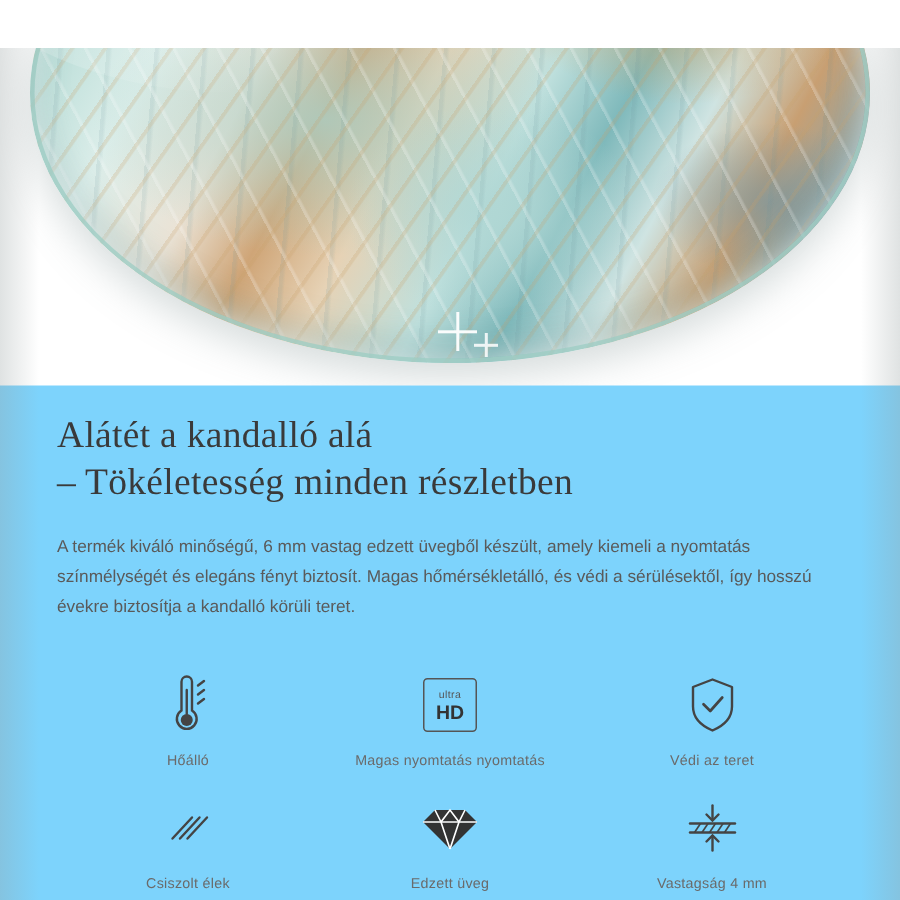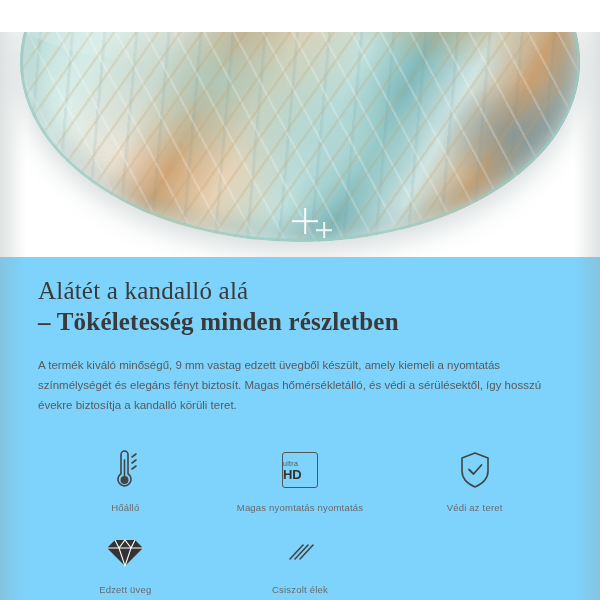--- a/index.html
+++ b/index.html
@@ -131,21 +131,21 @@
   }
   .headline {
     font-family: "Liberation Serif", serif;
     font-size: 25px;
     line-height: 31px;
     color: #3a3a3a;
     font-weight: 400;
     margin: 18px 0 0 0;
     letter-spacing: .2px;
   }
-  .headline .line2 { display: block; font-weight: bold; }
+  .headline .line2 { display: block; }
   .paragraph {
     margin: 18px 0 0 0;
     font-size: 11.5px;
     line-height: 20px;
     color: #5a5a5a;
     max-width: 515px;
   }
 
   
   .features {
@@ -173,20 +173,21 @@
     color: #6a6a6a;
     letter-spacing: .2px;
   }
   .hd-box {
     width: 34px;
     height: 34px;
     border: 1.6px solid #555;
     border-radius: 3px;
     display: flex;
     flex-direction: column;
+    align-items: center;
     justify-content: center;
     line-height: 1;
   }
   .hd-box .u { font-size: 7px; color: #555; letter-spacing: .3px; }
   .hd-box .hd { font-size: 13px; font-weight: bold; color: #333; margin-top: 1px; }
   svg { display: block; }
 </style>
 </head>
 <body>
 
@@ -201,21 +202,21 @@
     <div class="sparkle s1"></div>
     <div class="sparkle s2"></div>
   </div>
 
   <div class="content">
     <h1 class="headline">
       <span>Alátét a kandalló alá</span>
       <span class="line2">– Tökéletesség minden részletben</span>
     </h1>
 
-    <p class="paragraph">A termék kiváló minőségű, 9 mm vastag edzett üvegből készült, amely kiemeli a nyomtatás színmélységét és elegáns fényt biztosít. Magas hőmérsékletálló, és védi a sérülésektől, így hosszú évekre biztosítja a kandalló körüli teret.</p>
+    <p class="paragraph">A termék kiváló minőségű, 6 mm vastag edzett üvegből készült, amely kiemeli a nyomtatás színmélységét és elegáns fényt biztosít. Magas hőmérsékletálló, és védi a sérülésektől, így hosszú évekre biztosítja a kandalló körüli teret.</p>
 
     <div class="features">
 
       <div class="feature">
         <div class="feature-icon">
           <svg width="40" height="44" viewBox="0 0 40 44">
             <g fill="none" stroke="#444" stroke-width="1.6" stroke-linecap="round">
               <path d="M16 6.5a3.5 3.5 0 0 1 7 0v19.2a6.6 6.6 0 1 1-7 0z"></path>
               <line x1="19.5" y1="12" x2="19.5" y2="28"></line>
               <line x1="27" y1="9" x2="31" y2="6"></line>
@@ -243,45 +244,67 @@
           <svg width="40" height="44" viewBox="0 0 40 44">
             <path d="M20 5 L33 10 V23 C33 31 27 36 20 39 C13 36 7 31 7 23 V10 Z" fill="none" stroke="#444" stroke-width="1.6" stroke-linejoin="round"></path>
             <path d="M14 21.5 L18.5 26 L26.5 17" fill="none" stroke="#444" stroke-width="1.8" stroke-linecap="round" stroke-linejoin="round"></path>
           </svg>
         </div>
         <div class="feature-label">Védi az teret</div>
       </div>
 
       <div class="feature">
         <div class="feature-icon">
+          <svg width="40" height="40" viewBox="0 0 40 40">
+            <g stroke="#444" stroke-width="1.6" stroke-linecap="round">
+              <line x1="10" y1="27" x2="23" y2="13"></line>
+              <line x1="15" y1="27" x2="28" y2="13"></line>
+              <line x1="20" y1="27" x2="33" y2="13"></line>
+            </g>
+          </svg>
+        </div>
+        <div class="feature-label">Csiszolt élek</div>
+      </div>
+
+      <div class="feature">
+        <div class="feature-icon">
           <svg width="44" height="40" viewBox="0 0 44 40">
             <path d="M12 8 H32 L40 16 L22 34 L4 16 Z" fill="#333"></path>
             <g stroke="#ffffff" stroke-width="1.1" fill="none">
               <path d="M12 8 L16 16 L22 34"></path>
               <path d="M32 8 L28 16 L22 34"></path>
               <path d="M4 16 H40"></path>
               <path d="M16 16 L22 8 L28 16"></path>
             </g>
           </svg>
         </div>
         <div class="feature-label">Edzett üveg</div>
       </div>
 
       <div class="feature">
         <div class="feature-icon">
-          <svg width="40" height="40" viewBox="0 0 40 40">
-            <g stroke="#444" stroke-width="1.6" stroke-linecap="round">
-              <line x1="10" y1="27" x2="23" y2="13"></line>
-              <line x1="15" y1="27" x2="28" y2="13"></line>
-              <line x1="20" y1="27" x2="33" y2="13"></line>
-            </g>
-          </svg>
-        </div>
-        <div class="feature-label">Csiszolt élek</div>
-      </div>
-
+          <svg width="44" height="42" viewBox="0 0 44 42">
+            <g stroke="#444" stroke-width="1.6" stroke-linecap="round" fill="none">
+              <line x1="22" y1="6" x2="22" y2="15"></line>
+              <path d="M18 12 L22 16 L26 12"></path>
+              <line x1="22" y1="36" x2="22" y2="27"></line>
+              <path d="M18 30 L22 26 L26 30"></path>
+              <line x1="7" y1="18" x2="37" y2="18"></line>
+              <line x1="7" y1="24" x2="37" y2="24"></line>
+            </g>
+            <g stroke="#444" stroke-width="1.1">
+              <line x1="10" y1="24" x2="14" y2="18"></line>
+              <line x1="15" y1="24" x2="19" y2="18"></line>
+              <line x1="20" y1="24" x2="24" y2="18"></line>
+              <line x1="25" y1="24" x2="29" y2="18"></line>
+              <line x1="30" y1="24" x2="34" y2="18"></line>
+            </g>
+          </svg>
+        </div>
+        <div class="feature-label">Vastagság 4 mm</div>
+      </div>
 
     </div>
   </div>
 
   <div class="edge-shade-left"></div>
   <div class="edge-shade-right"></div>
 </div>
 
 </body></html>

